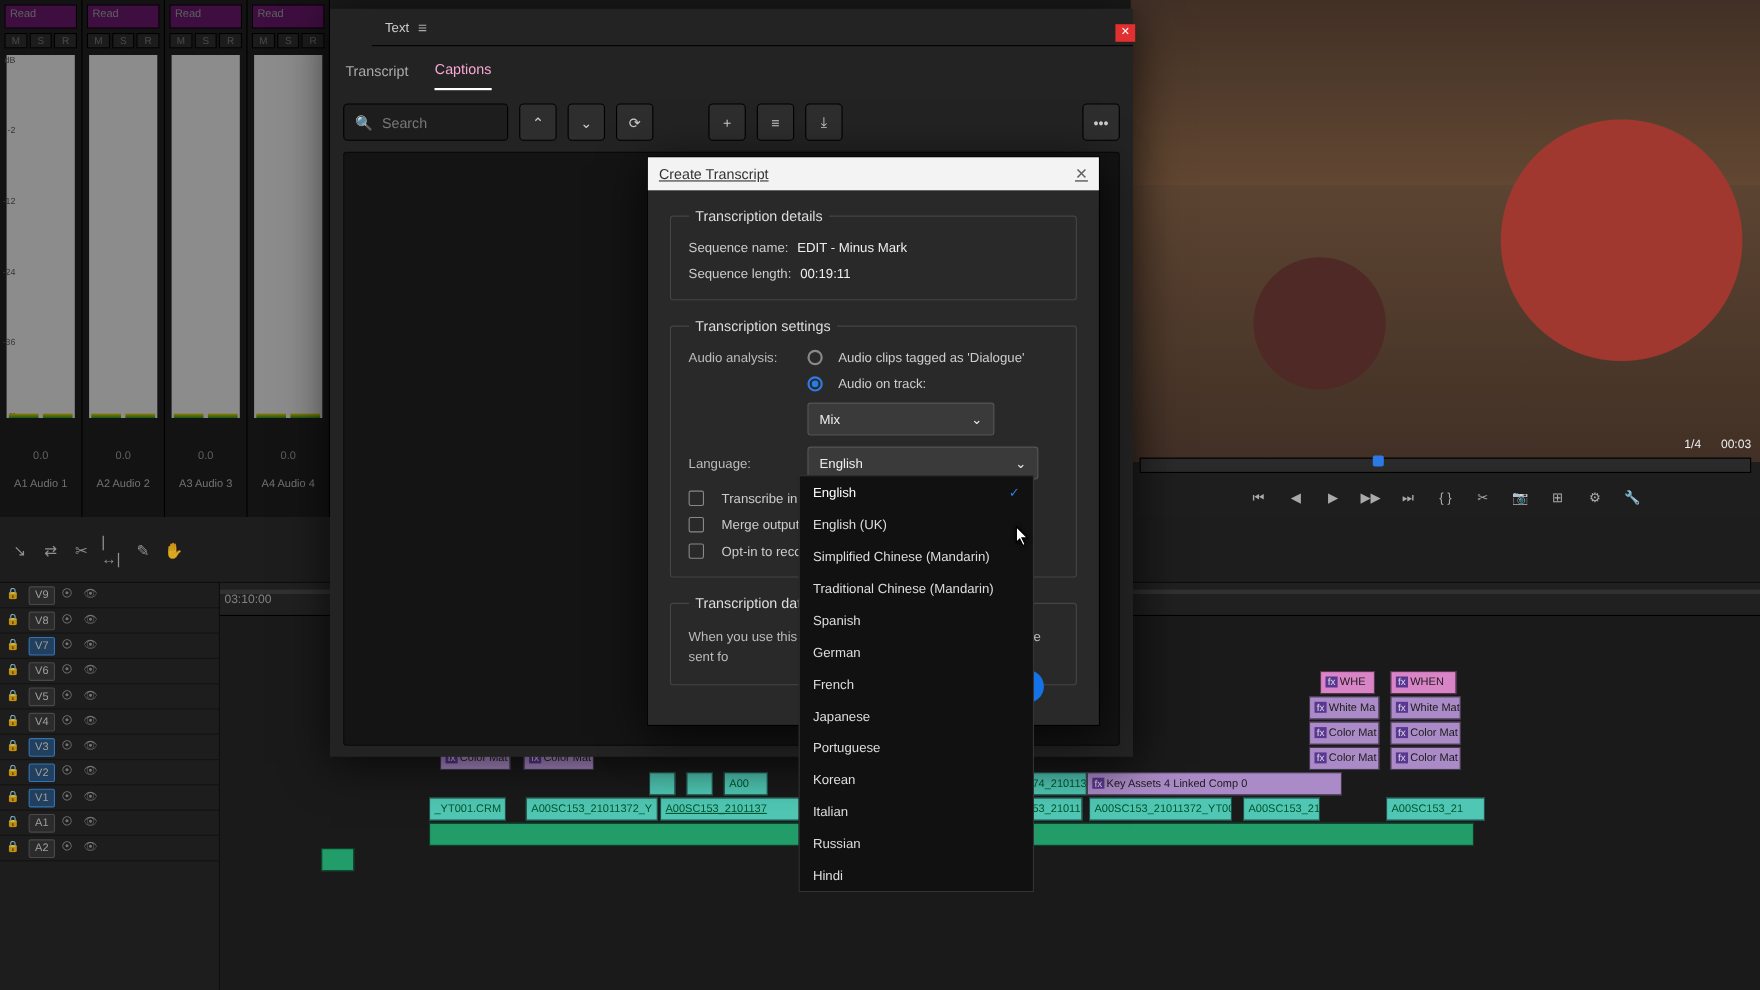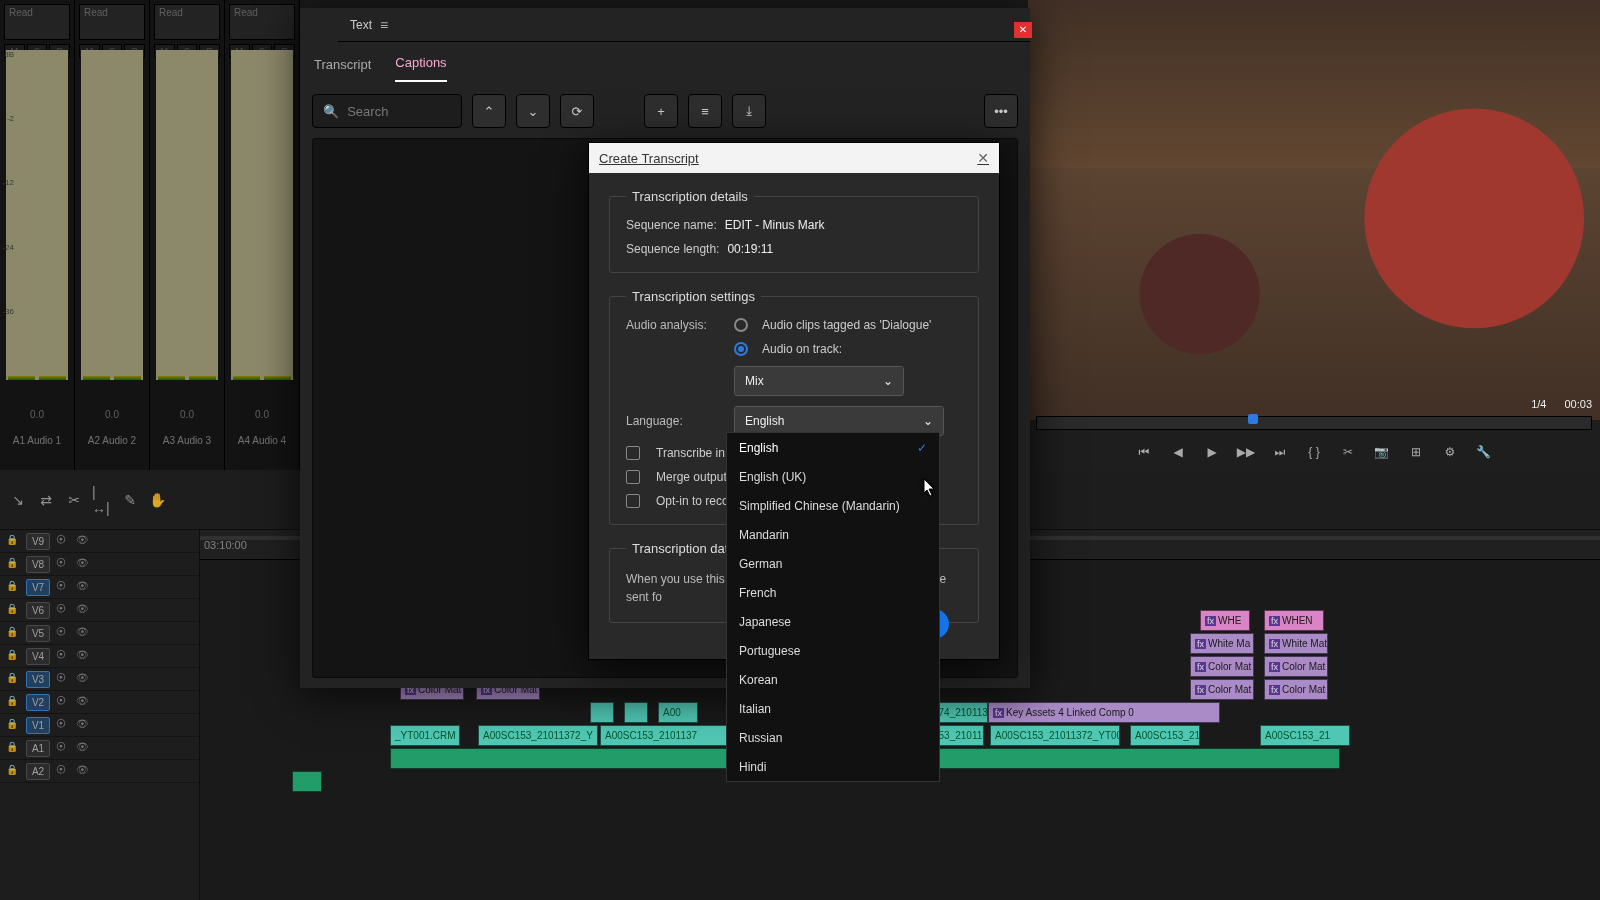--- a/index.html
+++ b/index.html
@@ -2,24 +2,24 @@
 <html><head>
 <meta charset="utf-8">
 <style>
 * { margin:0; padding:0; box-sizing:border-box; font-family:"Segoe UI","Adobe Clean",Arial,sans-serif; -webkit-font-smoothing:antialiased; }
 html,body { width:1600px; height:900px; overflow:hidden; background:#1a1a1a; color:#e0e0e0; font-size:13px; }
 .root { position:relative; width:100%; height:100%; }
 
 
 .mixer { position:absolute; left:0; top:0; width:300px; height:470px; display:flex; background:#232323; filter:brightness(.55); }
 .strip { flex:1; border-right:1px solid #000; position:relative; padding:4px; }
-.strip-dd { background:#404040; border:1px solid #000; height:36px; font-size:10px; color:#aaa; line-height:16px; padding:0 4px; margin-bottom:4px; }
+.strip-dd { background:#701a75; border:1px solid #000; height:22px; font-size:10px; color:#aaa; line-height:16px; padding:0 4px; margin-bottom:4px; }
 .strip-btns { display:flex; gap:2px; margin-bottom:4px; }
 .strip-btns span { flex:1; height:14px; background:#333; border:1px solid #000; font-size:9px; color:#888; text-align:center; line-height:12px; }
-.meter { position:absolute; top:50px; bottom:90px; left:6px; right:6px; background:#fef9c3; display:flex; }
+.meter { position:absolute; top:50px; bottom:90px; left:6px; right:6px; background:#ffffff; display:flex; }
 .meter .bar { flex:1; position:relative; }
 .meter .fill { position:absolute; bottom:0; left:2px; right:2px; height:4px; background:linear-gradient(to top,#2aa12a,#ffe100); }
 .meter .ticks { position:absolute; left:-2px; top:0; bottom:0; width:10px; font-size:8px; color:#666; display:flex; flex-direction:column; justify-content:space-between; align-items:flex-end; }
 .strip-pan { position:absolute; bottom:50px; left:0; right:0; text-align:center; font-size:10px; color:#aaa; }
 .strip-name { position:absolute; bottom:24px; left:0; right:0; text-align:center; font-size:10px; color:#ccc; }
 
 
 .preview { position:absolute; left:1028px; right:0; top:0; height:470px; background:#1e1e1e; }
 .preview-img { position:absolute; left:0; right:0; top:0; bottom:50px; background:
   radial-gradient(circle at 78% 52%, #c9382d 0 22%, transparent 22.2%),
@@ -329,21 +329,21 @@
             <div class="clip lav" style="top: 119px; left: 276px; width: 64px;"><span class="fx">fx</span>Color Mat</div>
             <div class="clip lav" style="top: 119px; left: 990px; width: 64px;"><span class="fx">fx</span>Color Mat</div>
             <div class="clip lav" style="top: 119px; left: 1064px; width: 64px;"><span class="fx">fx</span>Color Mat</div>
             <div class="clip cyan" style="top: 142px; left: 390px; width: 24px;"></div>
             <div class="clip cyan" style="top: 142px; left: 424px; width: 24px;"></div>
             <div class="clip cyan" style="top: 142px; left: 458px; width: 40px;">A00</div>
             <div class="clip cyan" style="top: 142px; left: 728px; width: 60px;">174_210113Y</div>
             <div class="clip lav" style="top: 142px; left: 788px; width: 232px;"><span class="fx">fx</span>Key Assets 4 Linked Comp 0</div>
             <div class="clip cyan" style="top: 165px; left: 190px; width: 70px;">_YT001.CRM</div>
             <div class="clip cyan" style="top: 165px; left: 278px; width: 120px;">A00SC153_21011372_Y</div>
-            <div class="clip cyan" style="top: 165px; left: 400px; width: 130px;">A00SC153_2101137</div>
+            <div class="clip cyan" style="top: 165px; left: 400px; width: 130px; text-decoration: underline;">A00SC153_2101137</div>
             <div class="clip cyan" style="top: 165px; left: 728px; width: 56px;">153_2101137</div>
             <div class="clip cyan" style="top: 165px; left: 790px; width: 130px;">A00SC153_21011372_YT00</div>
             <div class="clip cyan" style="top: 165px; left: 930px; width: 70px;">A00SC153_2101</div>
             <div class="clip cyan" style="top: 165px; left: 1060px; width: 90px;">A00SC153_21</div>
             <div class="clip wav" style="top: 188px; left: 190px; width: 950px;"></div>
             <div class="clip wav" style="top: 211px; left: 92px; width: 30px;"></div>
           </div>
       </div>
     </div>
   </div>
@@ -445,21 +445,24 @@
         <span>English</span>
         <span class="check">✓</span>
       </div>
       <div class="dd-item">
         <span>English (UK)</span>
       </div>
       <div class="dd-item">
         <span>Simplified Chinese (Mandarin)</span>
       </div>
       <div class="dd-item">
-        <span>Mandarin</span>
+        <span>Traditional Chinese (Mandarin)</span>
+      </div>
+      <div class="dd-item">
+        <span>Spanish</span>
       </div>
       <div class="dd-item">
         <span>German</span>
       </div>
       <div class="dd-item">
         <span>French</span>
       </div>
       <div class="dd-item">
         <span>Japanese</span>
       </div>

